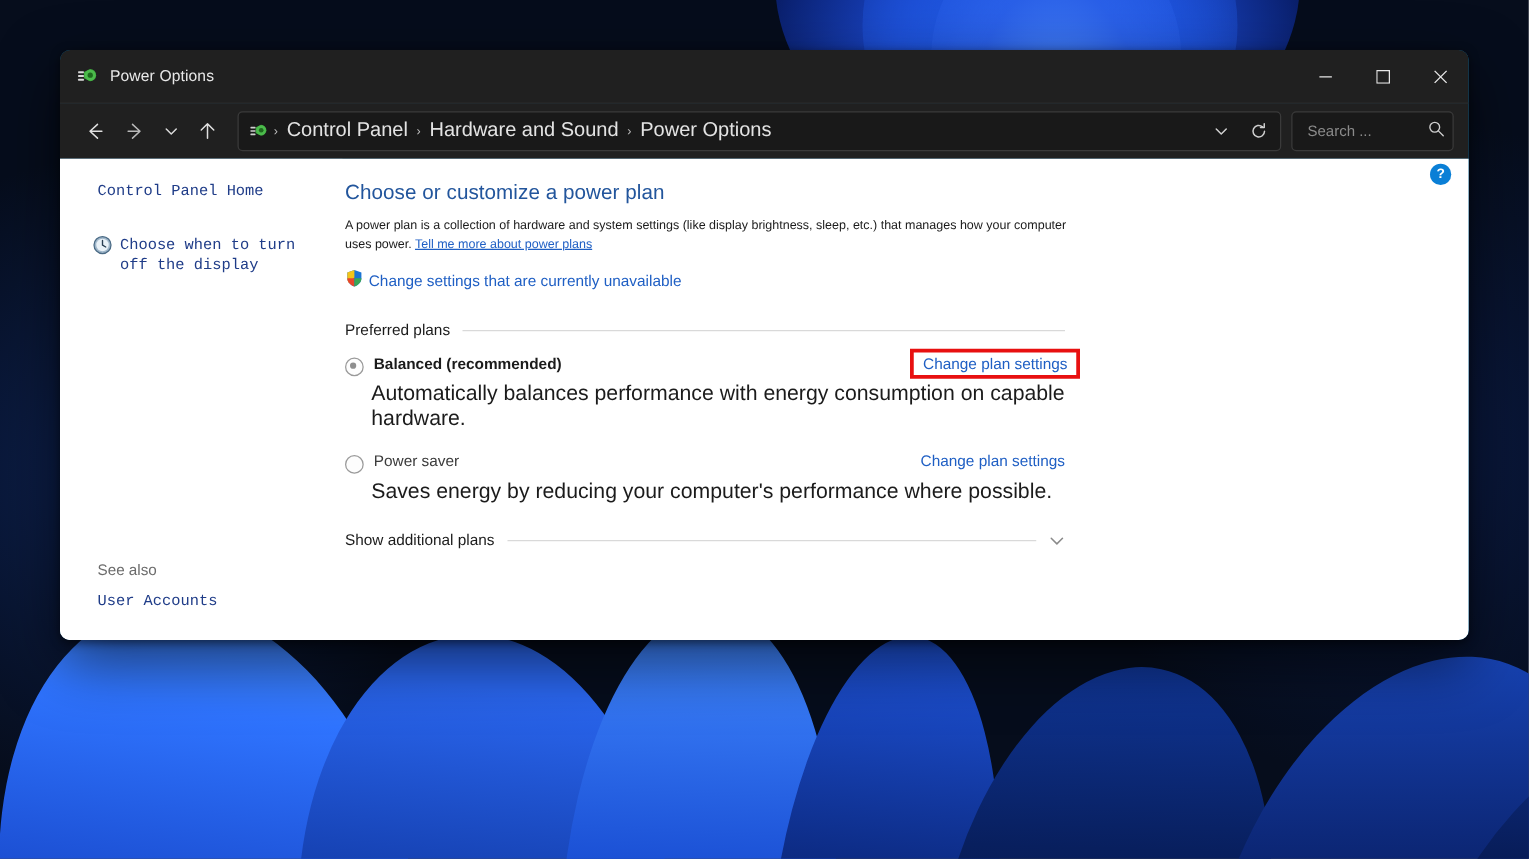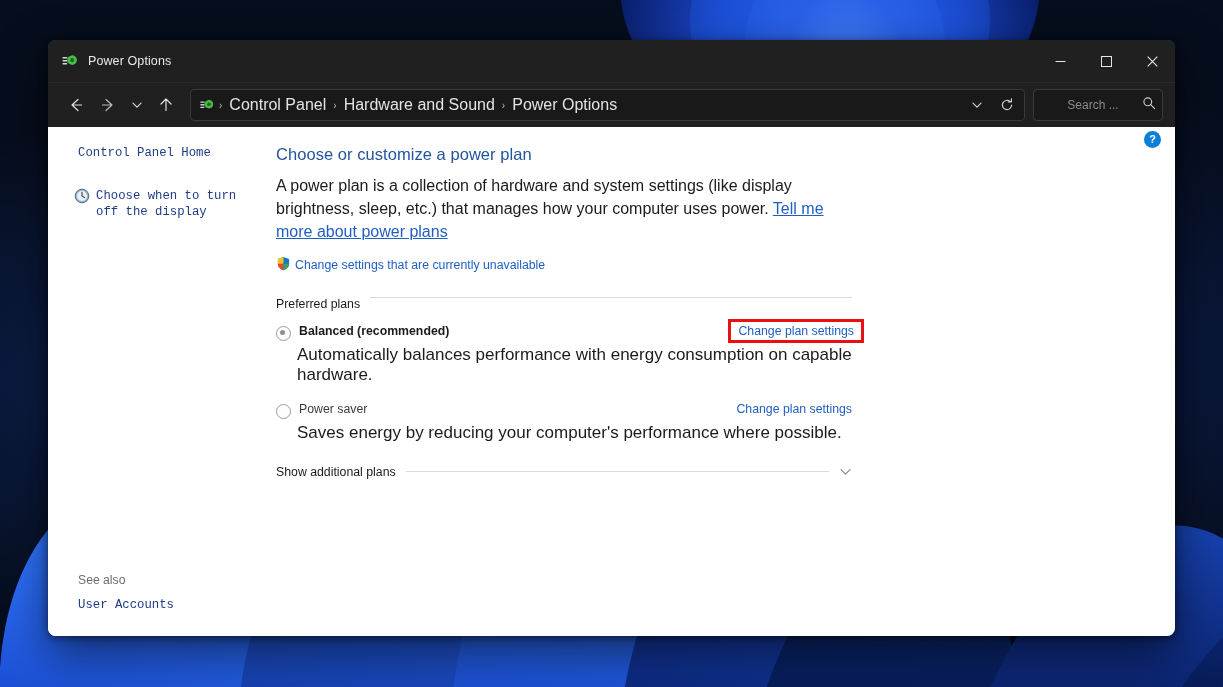--- a/index.html
+++ b/index.html
@@ -70,21 +70,21 @@
          background: linear-gradient(-20deg,#040a1e 0%,#0b2470 55%,#1a4ac2 100%);
          transform: rotate(20deg); }
   .bp7 { left: 1080px; width: 260px; height: 360px;
          background: linear-gradient(-26deg,#03081a 0%,#071a52 60%,#10379c 100%);
          transform: rotate(28deg); }
 
   
   #window {
     position: absolute;
     left: 48px; top: 40px;
-    width: 1127px; height: 596px;
+    width: 1127px; height: 472px;
     border-radius: 8px;
     overflow: hidden;
     box-shadow: 0 18px 48px rgba(0,0,0,0.55), 0 2px 8px rgba(0,0,0,0.5);
     background: #0369a1;
     display: flex;
     flex-direction: column;
   }
 
   
   #titlebar {
@@ -165,21 +165,20 @@
     border: 1px solid #3a3a3a;
     border-radius: 4px;
     display: flex; align-items: center;
     padding: 0 6px 0 10px;
     width: 112px;
   }
   #search-input {
     background: transparent; border: 0; outline: 0;
     color: #d6d6d6; font-size: 12px; width: 100%;
     font-family: "Liberation Sans", sans-serif;
-    text-align: center;
   }
   #search-input::placeholder { color: #8b8b8b; }
 
   
   #content {
     flex: 1;
     background: #ffffff;
     display: flex;
     position: relative;
     overflow: hidden;
@@ -233,32 +232,32 @@
     color: #ffffff; font-size: 11px; font-weight: bold;
     display: flex; align-items: center; justify-content: center;
     line-height: 1;
   }
   #main-inner { padding-left: 2px; padding-right: 40px; max-width: 600px; }
   #page-title {
     color: #22559c; font-size: 16.5px; font-weight: normal;
     margin: 0 0 10px 0; letter-spacing: 0.05px;
   }
   #page-desc {
-    color: #1b1b1b; font-size: 16px; line-height: 1.45;
+    color: #1b1b1b; font-size: 10px; line-height: 1.45;
     margin: 0 0 12px 0; max-width: 582px;
   }
   .inline-link { color: #1f5fc4; text-decoration: underline; }
   #uac-row {
     display: flex; align-items: center; gap: 4px; margin-bottom: 22px;
   }
   #uac-row a { color: #1f5fc4; font-size: 12.3px; }
 
   
   .section-head {
-    display: flex; align-items: flex-start; gap: 10px;
+    display: flex; align-items: center; gap: 10px;
     width: 576px; margin-bottom: 13px;
   }
   .section-head .label { color: #1b1b1b; font-size: 12.3px; white-space: nowrap; }
   .section-head .rule { flex: 1; height: 1px; background: #d9d9d9; }
 
   
   .plan { margin-bottom: 17px; position: relative; width: 576px; }
   .plan-top { display: flex; align-items: flex-start; }
   .radio {
     width: 13px; height: 13px; border-radius: 50%;

